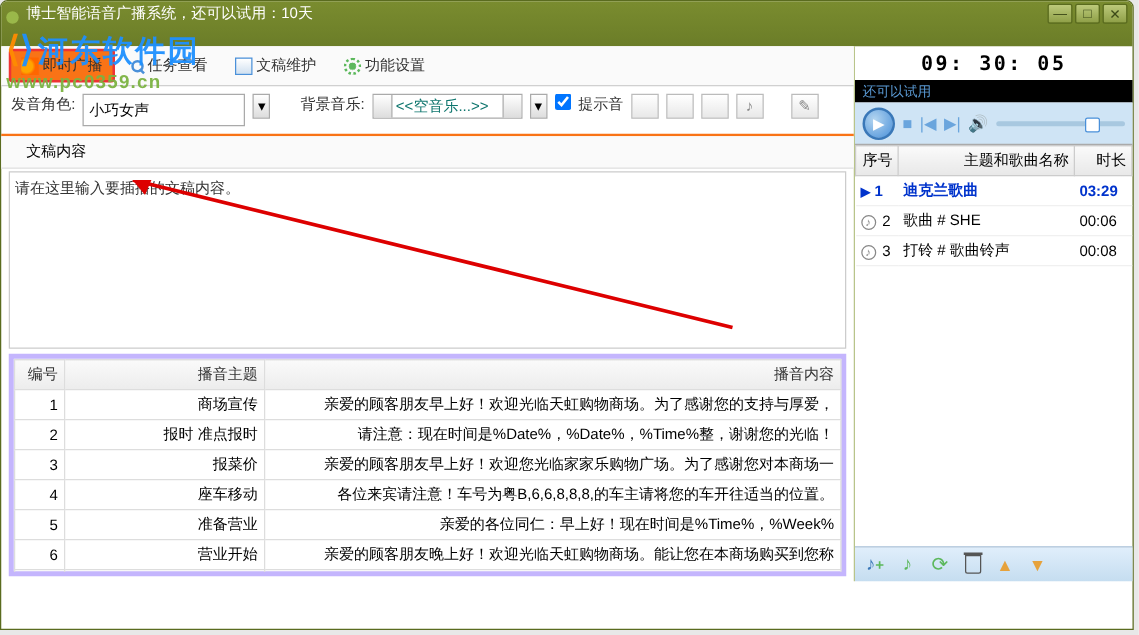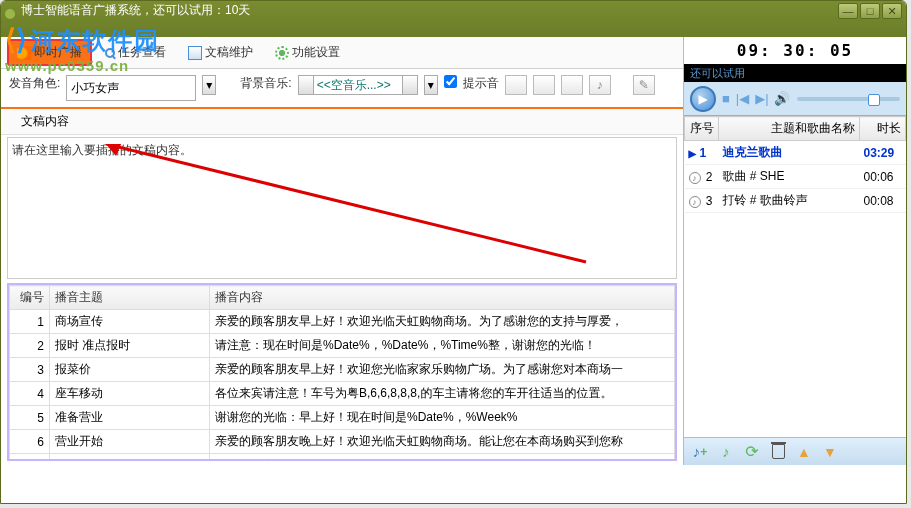--- a/index.html
+++ b/index.html
@@ -40,23 +40,23 @@
 .dd{border:1px solid #aaa;height:20px;width:14px;background:linear-gradient(#fff,#ddd);display:flex;align-items:center;justify-content:center;cursor:pointer}
 .bgm-box{border:1px solid #aaa;height:20px;padding:0 18px;background:#fff;color:#0f766e;position:relative;min-width:120px;display:flex;align-items:center}
 .bgm-box::before,.bgm-box::after{content:"";position:absolute;width:14px;height:18px;top:0;background:linear-gradient(#fff,#ddd);border:0 solid #aaa;display:flex;align-items:center;justify-content:center;font-size:10px}
 .bgm-box::before{left:0;border-right-width:1px}
 .bgm-box::after{right:0;border-left-width:1px}
 .chk{width:13px;height:13px}
 .sq-btn{width:22px;height:20px;border:1px solid #bbb;background:linear-gradient(#fff,#e8e8e8);cursor:pointer;display:flex;align-items:center;justify-content:center;color:#888}
 .sec-hdr{padding:4px 20px;background:#fafafa;border-bottom:1px solid #e0e0e0}
 .textarea{flex:1;border:1px solid #ccc;margin:2px 6px 4px;background:#fff;padding:4px;color:#333;position:relative;min-height:130px}
 .arrow-svg{position:absolute;top:6px;left:98px;pointer-events:none}
-.grid{margin:0 6px 4px;border:2px solid #c4b5fd;overflow-y:auto}
+.grid{margin:0 6px 4px;border:4px solid #c4b5fd;overflow-y:auto}
 .grid table{width:100%;border-collapse:collapse}
-.grid th,.grid td{border:1px solid #ddd;padding:3px 5px;text-align:left;height:22px;white-space:nowrap;overflow:hidden}
+.grid th,.grid td{border:1px solid #ddd;padding:3px 5px;text-align:right;height:22px;white-space:nowrap;overflow:hidden}
 .grid th{background:linear-gradient(#fafafa,#ececec);font-weight:normal;color:#333}
 .grid .c-num{width:40px;text-align:right}
 .grid .c-sub{width:160px}
 .clock{text-align:center;font-size:16px;font-weight:bold;padding:4px 0;font-family:monospace;letter-spacing:2px}
 .player{background:#000;color:#5b9bd5;padding:2px 6px;height:18px;font-size:11px}
 .controls{height:34px;background:#cfe4f5;display:flex;align-items:center;padding:0 6px;gap:6px;border-bottom:1px solid #aaa}
 .play-btn{width:26px;height:26px;border-radius:50%;border:2px solid #3a78b8;background:radial-gradient(circle at 35% 35%,#b3d5f0,#4a90d9);display:flex;align-items:center;justify-content:center;color:#fff;cursor:pointer}
 .ctrl-i{color:#6aa5dd;cursor:pointer;font-size:13px}
 .vol-bar{flex:1;height:4px;background:#a8c8e0;border-radius:2px;position:relative}
 .vol-bar::after{content:"";position:absolute;right:20px;top:-3px;width:10px;height:10px;background:#fff;border:1px solid #4a90d9;border-radius:2px}
@@ -169,21 +169,21 @@
                 <td>亲爱的顾客朋友早上好！欢迎您光临家家乐购物广场。为了感谢您对本商场一</td>
               </tr>
               <tr>
                 <td class="c-num">4</td>
                 <td>座车移动</td>
                 <td>各位来宾请注意！车号为粤B,6,6,8,8,8,的车主请将您的车开往适当的位置。</td>
               </tr>
               <tr>
                 <td class="c-num">5</td>
                 <td>准备营业</td>
-                <td>谢谢您的光临：早上好！现在时间是%Date%，%Week%</td>
+                <td>亲爱的各位同仁：早上好！现在时间是%Time%，%Week%</td>
               </tr>
               <tr>
                 <td class="c-num">6</td>
                 <td>营业开始</td>
                 <td>亲爱的顾客朋友晚上好！欢迎光临天虹购物商场。能让您在本商场购买到您称</td>
               </tr>
               <tr>
                 <td class="c-num">7</td>
                 <td>营业结束提醒</td>
                 <td>亲爱的顾客朋友晚上好！我们的营业时间是早上8：30至晚上22：00。现离本</td>

